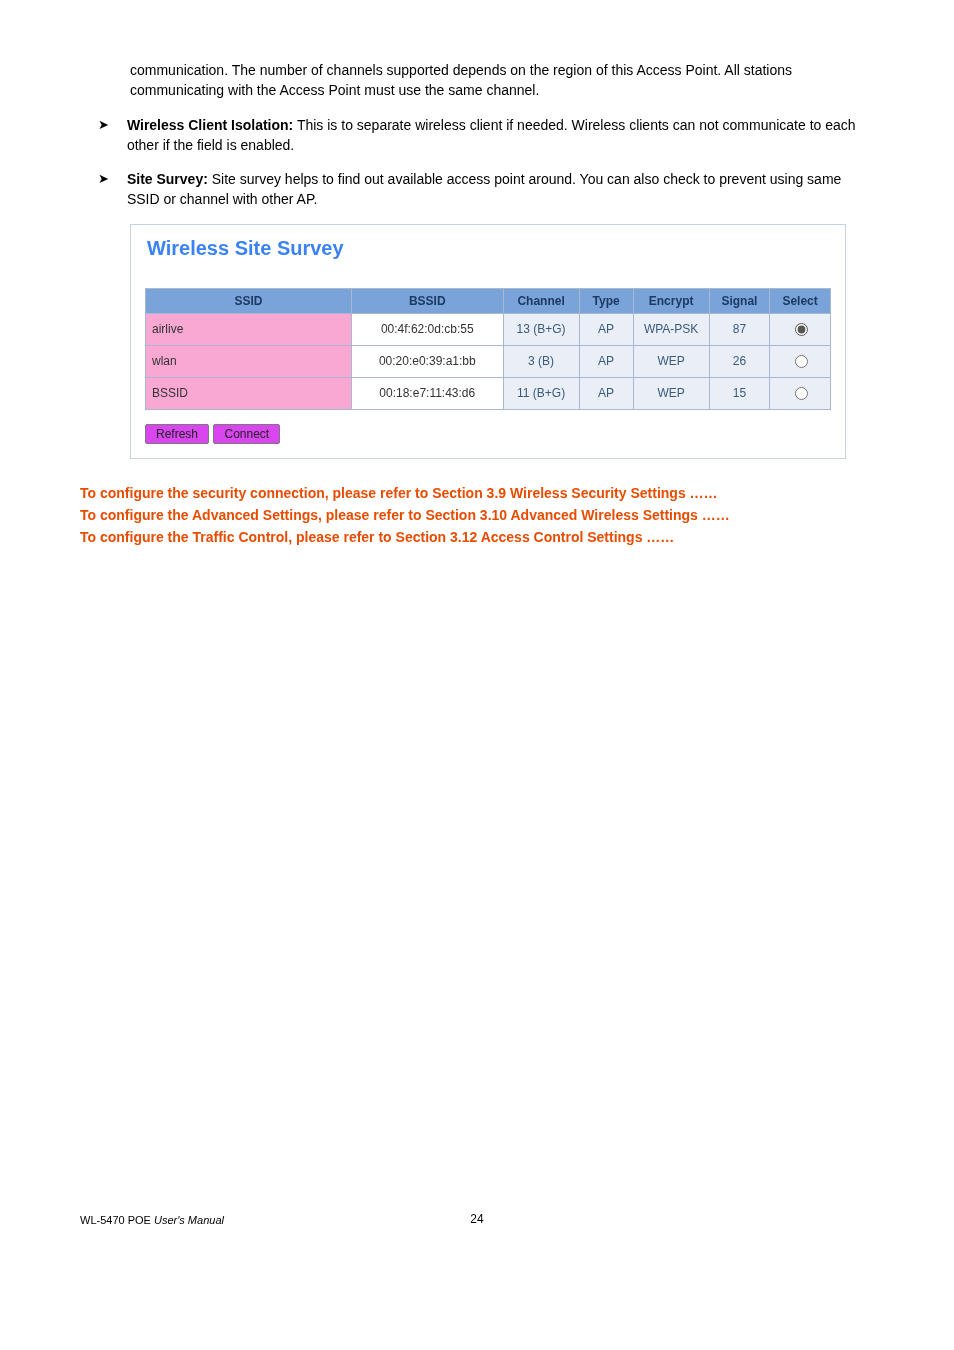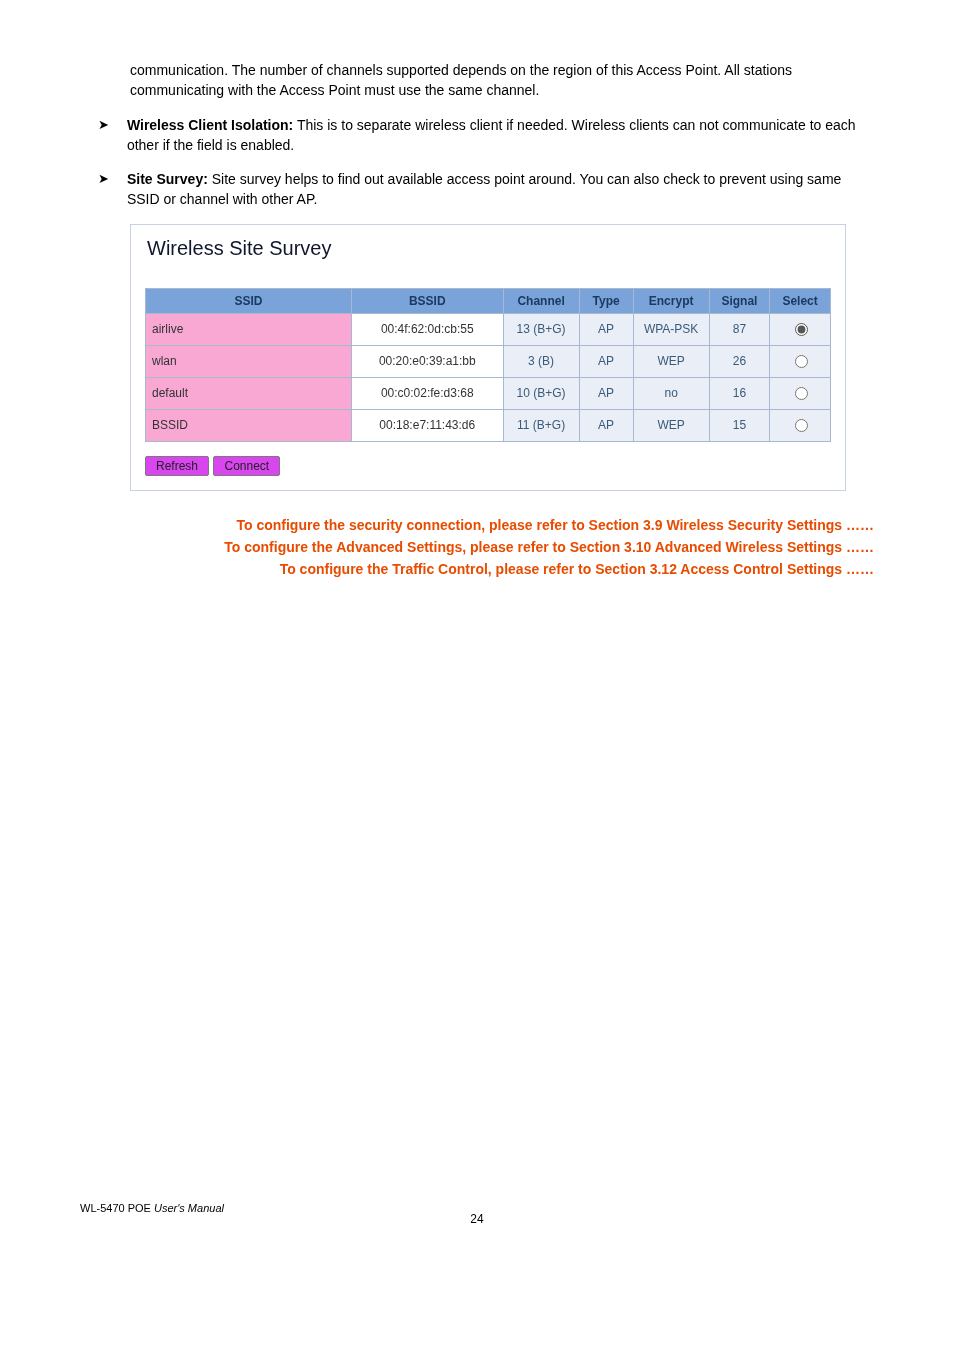--- a/index.html
+++ b/index.html
@@ -39,24 +39,24 @@
   }
   .bold { font-weight: bold; }
   .survey-panel {
     margin: 8px 0 24px 50px;
     border: 1px solid #c7d2e4;
     padding: 10px 14px 14px 14px;
     width: 716px;
     box-sizing: border-box;
   }
   .survey-title {
-    color: #0f172a;
+    color: #3b82f6;
     font-family: Verdana, Geneva, sans-serif;
     font-size: 20px;
-    font-weight: normal;
+    font-weight: bold;
     margin: 2px 0 28px 2px;
   }
   table.survey {
     border-collapse: collapse;
     width: 100%;
     font-family: Verdana, Geneva, sans-serif;
     font-size: 12px;
     table-layout: fixed;
   }
   table.survey th {
@@ -97,41 +97,40 @@
     border-radius: 2px;
     color: #222;
   }
   .footnotes { margin: 4px 0 0 0; }
   .footnotes p {
     margin: 0 0 2px 0;
     font-size: 14px;
     font-weight: bold;
     color: #e74c00;
     line-height: 1.45;
-    text-align: right;
   }
   .footer {
     position: absolute;
     bottom: 24px;
     left: 80px;
     right: 80px;
     font-size: 11px;
     color: #000;
   }
   .footer .pnum {
     position: absolute;
     left: 50%;
     transform: translateX(-50%);
     bottom: 0;
     font-size: 12px;
   }
   .footer .prod {
     position: absolute;
     left: 0;
-    bottom: 12px;
+    bottom: 0;
   }
   .footer .ital { font-style: italic; }
 </style>
 </head>
 <body>
 
 <div class="page">
 
   <p class="para">communication. The number of channels supported depends on the region of this Access Point. All stations communicating with the Access Point must use the same channel.</p>
 
@@ -185,29 +184,20 @@
         <tr>
           <td class="ssid-cell">wlan</td>
           <td class="bssid-cell">00:20:e0:39:a1:bb</td>
           <td>3 (B)</td>
           <td>AP</td>
           <td>WEP</td>
           <td>26</td>
           <td><input type="radio" class="radio" name="sel" style=""></td>
         </tr>
         <tr>
-          <td class="ssid-cell">default</td>
-          <td class="bssid-cell">00:c0:02:fe:d3:68</td>
-          <td>10 (B+G)</td>
-          <td>AP</td>
-          <td>no</td>
-          <td>16</td>
-          <td><input type="radio" class="radio" name="sel" style=""></td>
-        </tr>
-        <tr>
           <td class="ssid-cell">BSSID</td>
           <td class="bssid-cell">00:18:e7:11:43:d6</td>
           <td>11 (B+G)</td>
           <td>AP</td>
           <td>WEP</td>
           <td>15</td>
           <td><input type="radio" class="radio" name="sel" style=""></td>
         </tr>
       </tbody>
     </table>

